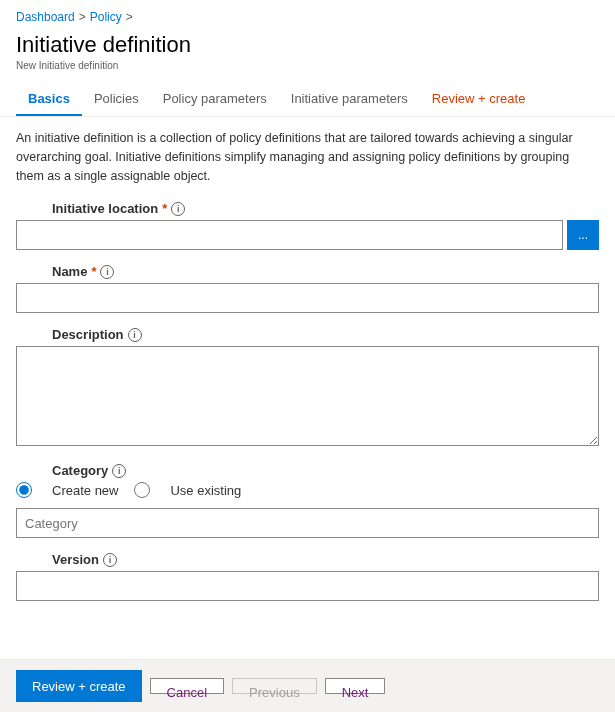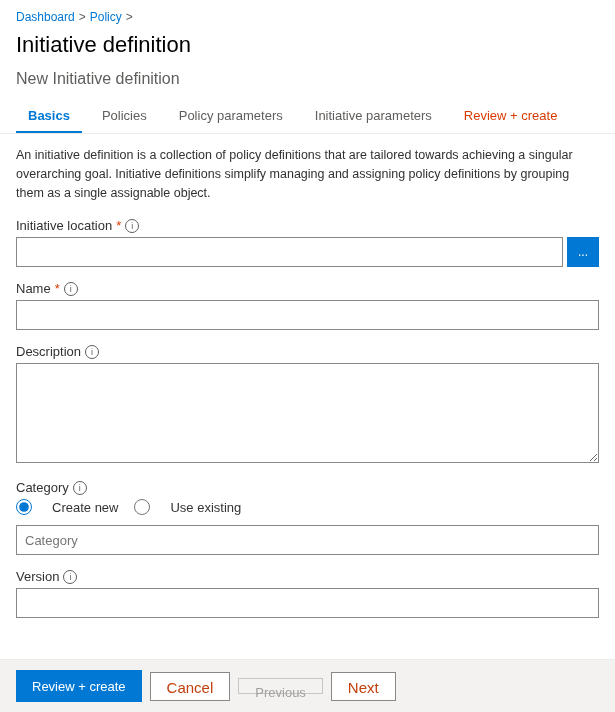--- a/index.html
+++ b/index.html
@@ -23,30 +23,30 @@
     .breadcrumb a { color: #0078d4; text-decoration: none; }
     .page-header {
       padding: 4px 16px 2px;
     }
     .page-title {
       font-size: 22px;
       font-weight: 400;
       color: #000;
     }
     .page-subtitle {
-      font-size: 16px;
-      color: #605e5c;
-      margin-top: 12px;
+      font-size: 10px;
+      color: #605e5c;
+      margin-top: 2px;
     }
     .tabs-container {
       border-bottom: 1px solid #edebe9;
       padding: 0 16px;
       margin-top: 10px;
       display: flex;
-      gap: 8px;
+      gap: 0;
     }
     .tab {
       padding: 8px 12px;
       font-size: 13px;
       cursor: pointer;
       color: #605e5c;
       border-bottom: 2px solid transparent;
       white-space: nowrap;
       text-decoration: none;
     }
@@ -65,26 +65,27 @@
       font-size: 12.5px;
       color: #323130;
       line-height: 1.5;
       margin-bottom: 16px;
     }
     .form-group {
       margin-bottom: 14px;
     }
     .form-label {
       font-size: 13px;
-      font-weight: 400;
+      font-weight: 700;
       color: #323130;
       margin-bottom: 4px;
       display: flex;
       align-items: center;
       gap: 4px;
+      margin-left: 36px;
     }
     .required { color: #d83b01; }
     .info-icon {
       display: inline-flex;
       align-items: center;
       justify-content: center;
       width: 14px;
       height: 14px;
       border: 1px solid #605e5c;
       border-radius: 50%;
@@ -165,26 +166,26 @@
       background: #0078d4;
       color: #fff;
       border: none;
       padding: 6px 16px;
       font-size: 13px;
       cursor: pointer;
       height: 32px;
     }
     .btn-default {
       background: #fff;
-      color: #c2410c;
+      color: #701a75;
       border: 1px solid #8a8886;
       padding: 6px 16px;
-      font-size: 15px;
-      cursor: pointer;
-      height: 29px;
+      font-size: 13px;
+      cursor: pointer;
+      height: 16px;
     }
     .btn-disabled {
       background: #f3f2f1;
       color: #a19f9d;
       border: 1px solid #c8c6c4;
       padding: 6px 16px;
       font-size: 13px;
       cursor: not-allowed;
       height: 16px;
     }

